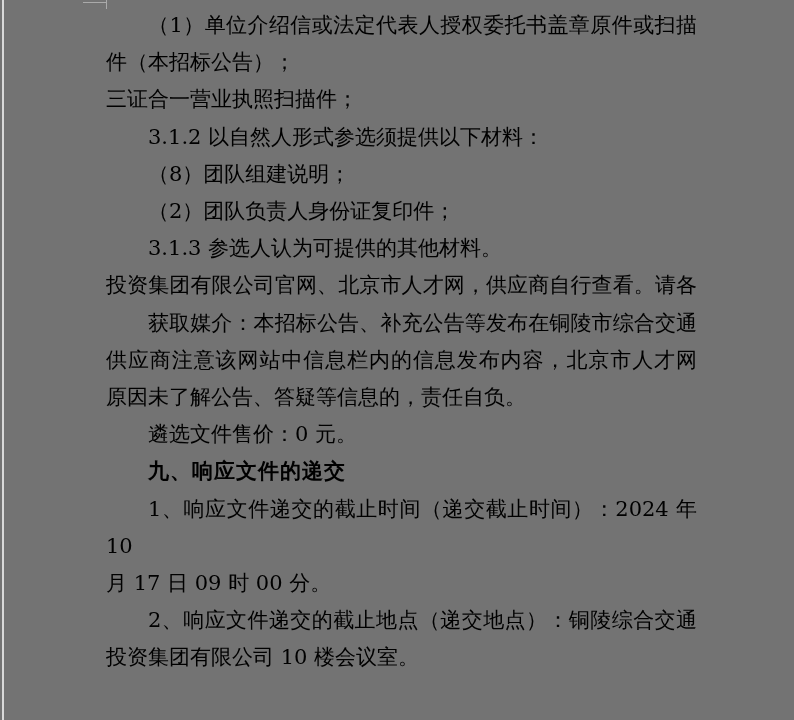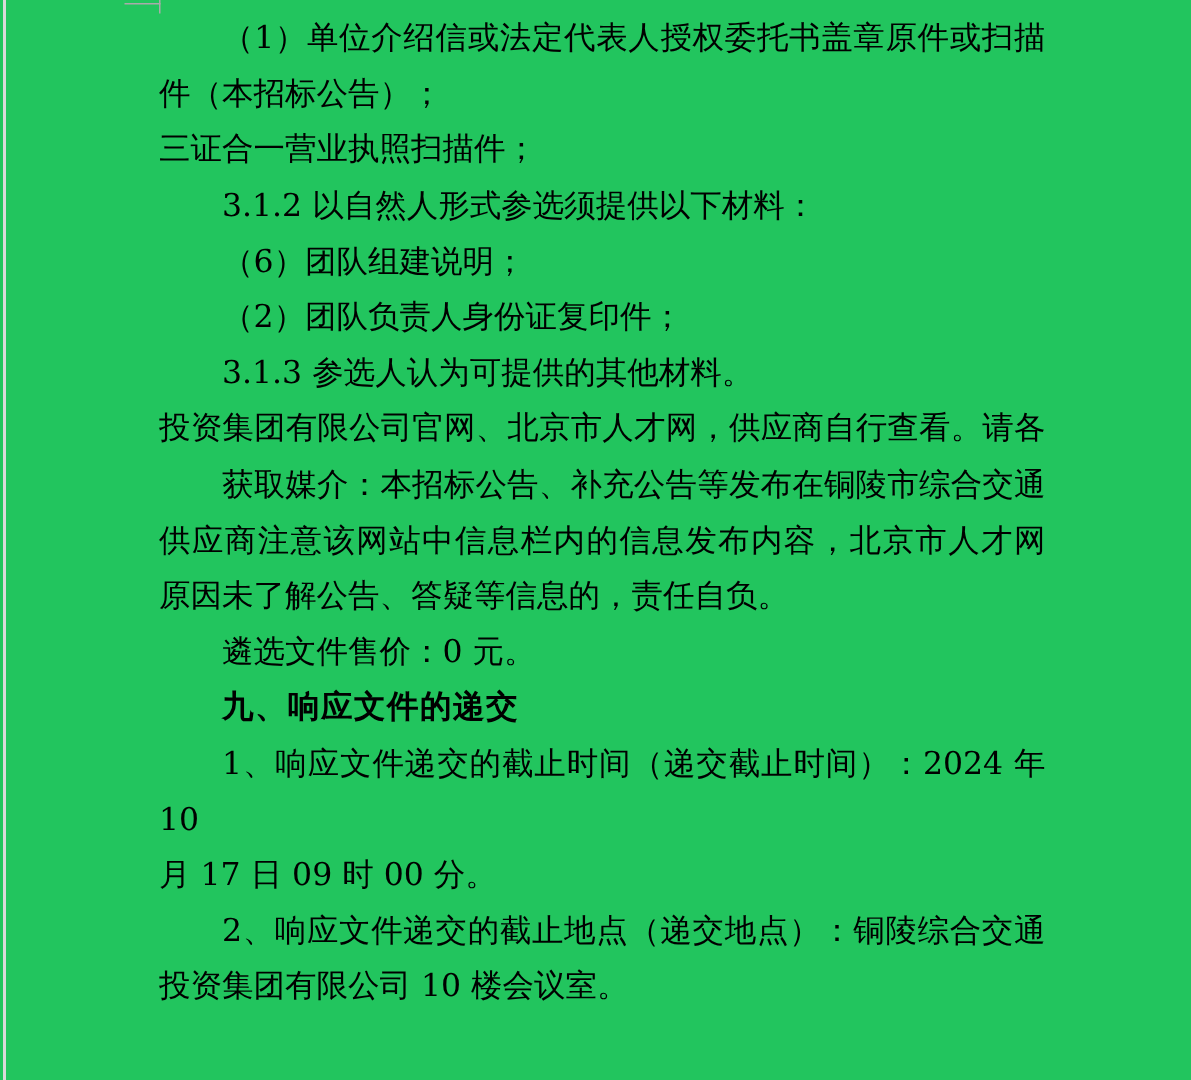--- a/index.html
+++ b/index.html
@@ -4,21 +4,21 @@
 <style>
   * { margin: 0; padding: 0; box-sizing: border-box; }
   html, body {
     width: 794px; height: 720px;
     background: #ffffff;
     font-family: "DejaVu Serif", "Liberation Serif", serif;
   }
   .screen {
     position: relative;
     width: 794px; height: 720px;
-    background: #22c55e;
+    background: #737373;
     overflow: hidden;
   }
   
   .page-edge {
     position: absolute;
     left: 2px; top: 0;
     width: 2px; height: 720px;
     background: #d9d9d9;
   }
   
@@ -63,21 +63,21 @@
 
 <div class="screen">
   <div class="page-edge"></div>
   <div class="crop-h"></div>
   <div class="crop-v"></div>
   <div class="doc" id="doc">
       <div class="line justify" style="text-indent: 2em;">（1）单位介绍信或法定代表人授权委托书盖章原件或扫描</div>
       <div class="line">件（本招标公告）；</div>
       <div class="line">三证合一营业执照扫描件；</div>
       <div class="line" style="text-indent: 2em;">3.1.2 以自然人形式参选须提供以下材料：</div>
-      <div class="line" style="text-indent: 2em;">（6）团队组建说明；</div>
+      <div class="line" style="text-indent: 2em;">（8）团队组建说明；</div>
       <div class="line" style="text-indent: 2em;">（2）团队负责人身份证复印件；</div>
       <div class="line" style="text-indent: 2em;">3.1.3 参选人认为可提供的其他材料。</div>
       <div class="line justify">投资集团有限公司官网、北京市人才网，供应商自行查看。请各</div>
       <div class="line justify" style="text-indent: 2em;">获取媒介：本招标公告、补充公告等发布在铜陵市综合交通</div>
       <div class="line justify">供应商注意该网站中信息栏内的信息发布内容，北京市人才网</div>
       <div class="line">原因未了解公告、答疑等信息的，责任自负。</div>
       <div class="line" style="text-indent: 2em;">遴选文件售价：0 元。</div>
       <div class="line bold" style="text-indent: 2em;">九、响应文件的递交</div>
       <div class="line justify" style="text-indent: 2em;">1、响应文件递交的截止时间（递交截止时间）：2024 年 10</div>
       <div class="line">月 17 日 09 时 00 分。</div>

